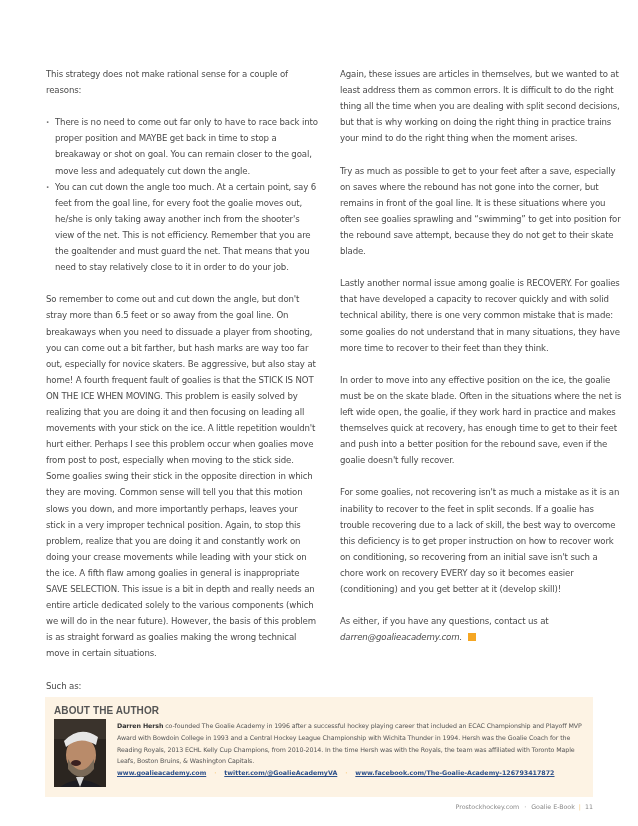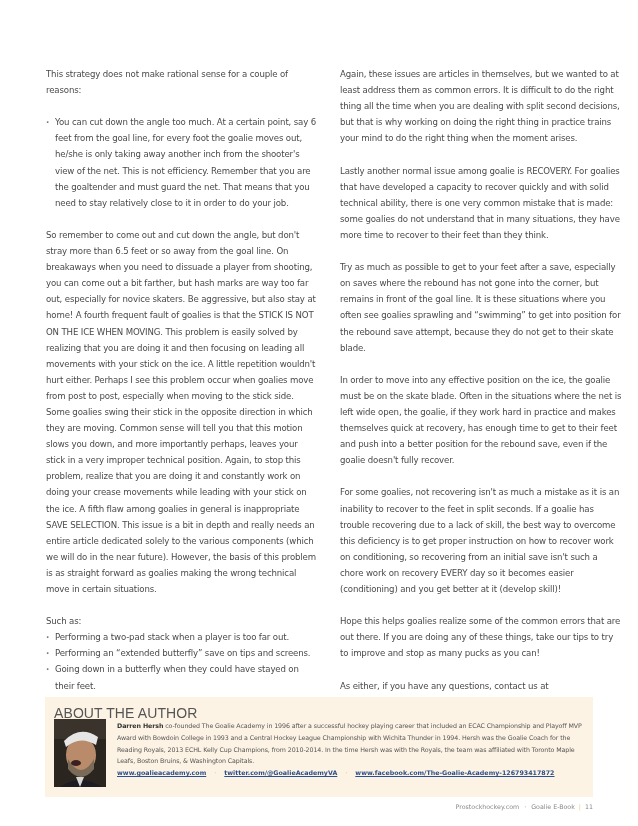--- a/index.html
+++ b/index.html
@@ -10,57 +10,57 @@
   .col-right { left: 340px; width: 282px; }
   .col p { margin: 0 0 16.1px 0; }
   .col ul { margin: 0 0 16.1px 0; padding: 0; list-style: none; }
   .col li { position: relative; padding-left: 9px; }
   .col li::before { content: "\00B7"; position: absolute; left: 0; top: 0; color: #777; font-weight: bold; }
   .email { font-style: italic; }
   .end-mark { display: inline-block; width: 8px; height: 8px; background: #f5a623; margin-left: 6px; vertical-align: -1px; }
 
   .author-box { position: absolute; left: 45px; top: 697px; width: 548px; height: 100px; background: #fdf3e4; }
   .author-heading { position: absolute; left: 9px; top: 8px; font-family: "Liberation Sans", sans-serif;
-                    font-weight: normal; font-size: 14px; color: #555; letter-spacing: 0.1px; }
+                    font-weight: bold; font-size: 10px; color: #555; letter-spacing: 0.1px; }
   .author-photo { position: absolute; left: 9px; top: 22px; width: 52px; height: 68px; overflow: hidden; background: #2a2622; }
   .author-bio { position: absolute; left: 72px; top: 23px; width: 470px; font-size: 6.3px; line-height: 11.8px;
                 color: #555; letter-spacing: -0.1px; }
   .author-bio b { color: #333; }
   .author-links { position: absolute; left: 72px; top: 72px; font-size: 6.3px; white-space: nowrap; }
   .author-links a { color: #2b4f8a; text-decoration: underline; font-weight: bold; }
   .author-links .sep { color: #f5a623; margin: 0 8px; }
 
   .footer { position: absolute; right: 45px; top: 803px; font-size: 6.3px; color: #888; white-space: nowrap; }
   .footer .dot { margin: 0 5px; }
   .footer .bar { color: #f5c77a; margin: 0 4px; }
 </style>
 </head>
 <body>
 
 <div class="col col-left">
   <p>This strategy does not make rational sense for a couple of reasons:</p>
   <ul>
+    <li>There is no need to come out far only to have to race back into proper position and MAYBE get back in time to stop a breakaway or shot on goal.  You can remain closer to the goal, move less and adequately cut down the angle.</li>
     <li>You can cut down the angle too much.  At a certain point, say 6 feet from the goal line, for every foot the goalie moves out, he/she is only taking away another inch from the shooter's view of the net.  This is not efficiency.  Remember that you are the goaltender and must guard the net.  That means that you need to stay relatively close to it in order to do your job.</li>
   </ul>
   <p>So remember to come out and cut down the angle, but don't stray more than 6.5 feet or so away from the goal line.  On breakaways when you need to dissuade a player from shooting, you can come out a bit farther, but hash marks are way too far out, especially for novice skaters.  Be aggressive, but also stay at home! A fourth  frequent fault of goalies is that the STICK IS NOT ON THE ICE WHEN MOVING. This problem is easily solved by realizing that you are doing it and then focusing on leading all movements with your stick on the ice. A little repetition wouldn't hurt either. Perhaps I see this problem occur when goalies move from post to post, especially when moving to the stick side.  Some goalies swing their stick in the opposite direction in which they are moving. Common sense will tell you that this motion slows you down, and more importantly perhaps, leaves your stick in a very improper technical position. Again, to stop this problem, realize that you are doing it and constantly work on doing your crease movements while leading with your stick on the ice. A fifth  flaw among goalies in general is inappropriate SAVE SELECTION.  This issue is a bit in depth and really needs an entire article dedicated solely to the various components (which we will do in the near future). However, the basis of this problem is as straight forward as goalies making the wrong technical move in certain situations.</p>
   <p style="margin-bottom:0">Such as:</p>
   <ul>
     <li>Performing a two-pad stack when a player is too far out.</li>
     <li>Performing an “extended butterfly” save on tips and screens.</li>
     <li>Going down in a butterfly when they could have stayed on their feet.</li>
   </ul>
 </div>
 
 <div class="col col-right">
   <p>Again, these issues are articles in themselves, but we wanted to at least address them as common errors. It is difficult to do the right thing all the time when you are dealing with split second decisions, but that is why working on doing the right thing in practice trains your mind to do the right thing when the moment arises.</p>
+  <p>Try as much as possible to get to your feet after a save, especially on saves where the rebound has not gone into the corner, but remains in front of the goal line.  It is these situations where you often see goalies sprawling and “swimming” to get into position for the rebound save attempt, because they do not get to their skate blade.</p>
   <p>Lastly another normal issue among goalie is RECOVERY.  For goalies that have developed a capacity to recover quickly and with solid technical ability, there is one very common mistake that is made: some goalies do not understand that in many situations, they have more time to recover to their feet than they think.</p>
-  <p>Try as much as possible to get to your feet after a save, especially on saves where the rebound has not gone into the corner, but remains in front of the goal line.  It is these situations where you often see goalies sprawling and “swimming” to get into position for the rebound save attempt, because they do not get to their skate blade.</p>
   <p> In order to move into any effective position on the ice, the goalie must be on the skate blade.  Often in the situations where the net is left wide open, the goalie, if they work hard in practice and makes themselves quick at recovery, has enough time to get to their feet and push into a better position for the rebound save, even if the goalie doesn't fully recover.</p>
   <p>For some goalies, not recovering isn't as much a mistake as it is an inability to recover to the feet in split seconds.  If a goalie has trouble recovering due to a lack of skill, the best way to overcome this deficiency is to get proper instruction on how to recover work on conditioning, so recovering from an initial save isn't such a chore work on recovery EVERY day so it becomes easier (conditioning) and you get better at it (develop skill)!</p>
-  <p>Hope this helps goalies realize some of the common errors that are out there.  If you are doing any of these things, take our tips to try to improve and stop as many pucks as you can!</p>
   <p>
     <span>As either, if you have any questions, contact us at</span><br>
     <span class="email">darren@goalieacademy.com.</span><span class="end-mark"></span>
   </p>
 </div>
 
 <div class="author-box">
   <div class="author-heading">ABOUT THE AUTHOR</div>
   <div class="author-photo">
     <svg width="52" height="68" viewBox="0 0 52 68">

